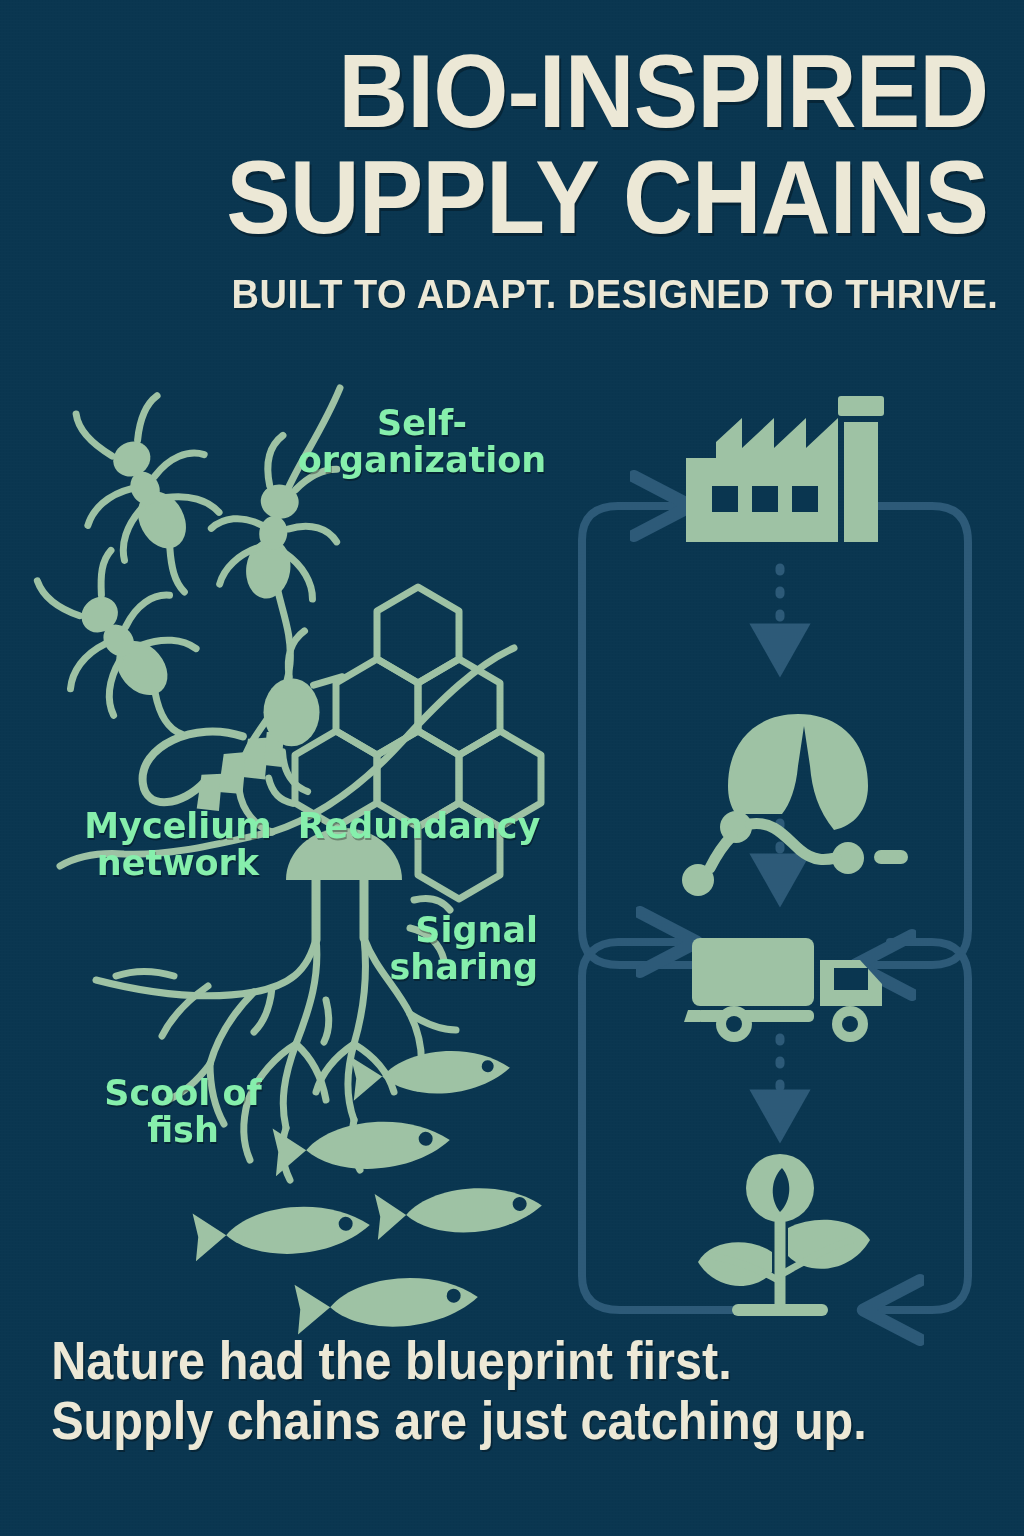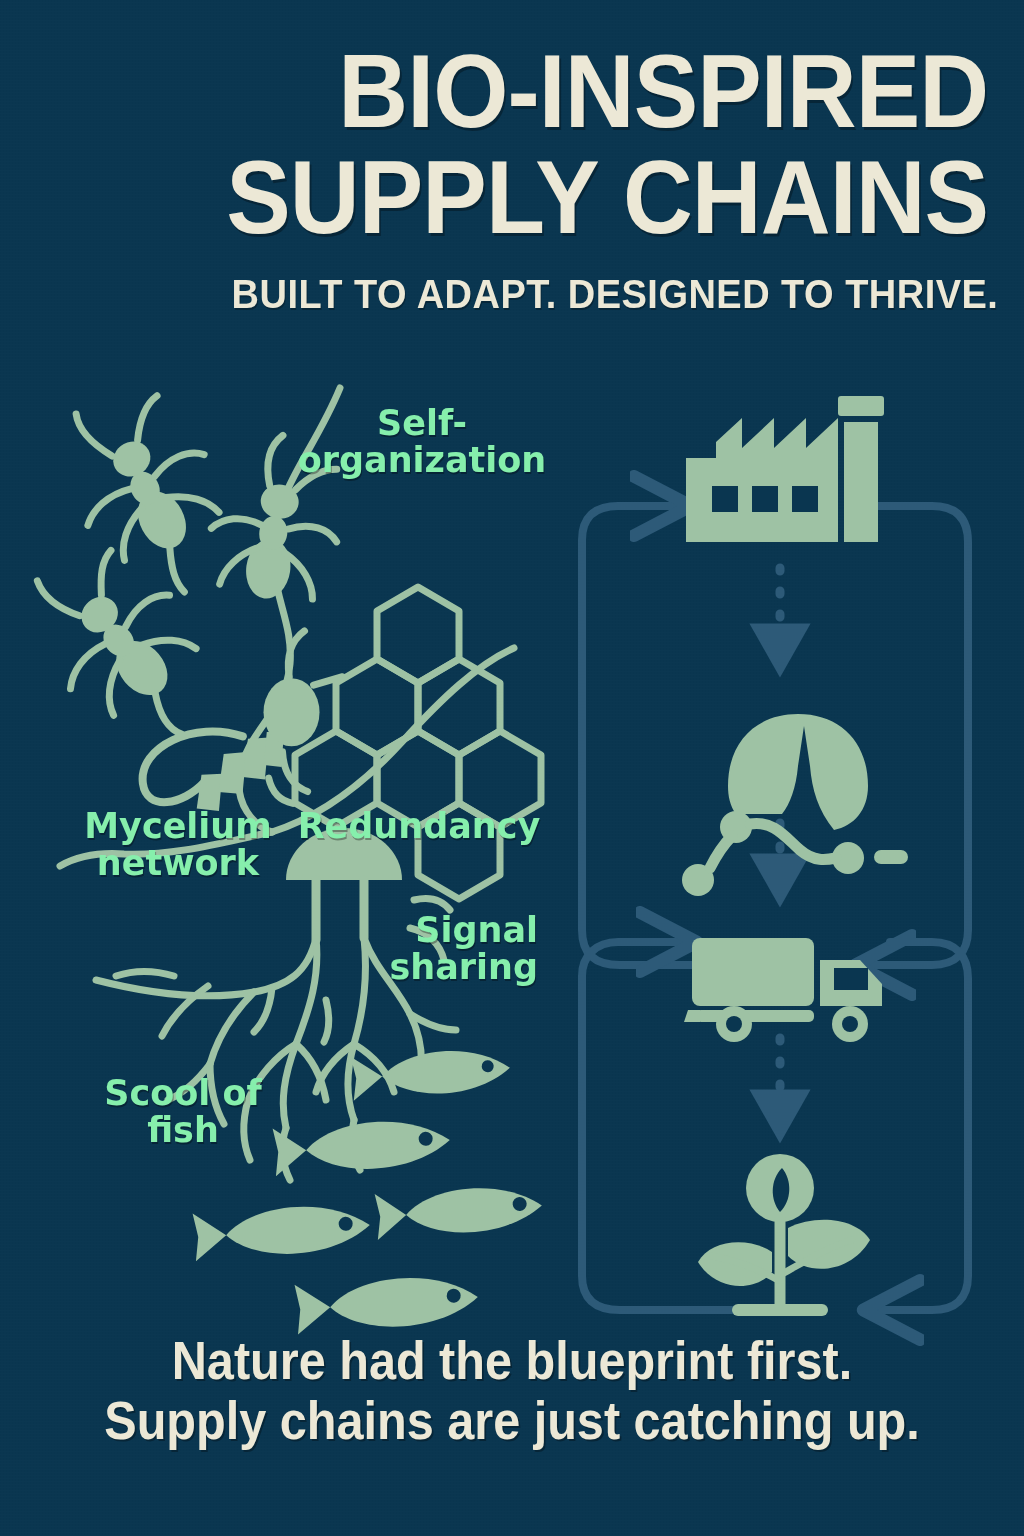--- a/index.html
+++ b/index.html
@@ -42,21 +42,21 @@
   #subtitle{
     font-family:"Liberation Sans Narrow","Liberation Sans",sans-serif;
     color:#ece8d6;font-weight:bold;font-size:40px;letter-spacing:.5px;
     transform:scaleX(0.95);
     margin-top:24px;
     text-shadow:1px 2px 0 rgba(0,0,0,0.28);
     white-space:nowrap;
   }
 
   
-  #footer{position:absolute;top:1330px;left:0;width:1024px;text-align:center;}
+  #footer{position:absolute;top:1330px;left:0;width:1024px;text-align:left;}
   .footer-line{
     font-family:"Liberation Sans Narrow","Liberation Sans",sans-serif;
     color:#ece8d6;font-weight:bold;font-size:54px;line-height:1.12;
     transform:scaleX(0.90);
     text-shadow:2px 2px 0 rgba(0,0,0,0.30);
     white-space:nowrap;
   }
 
   
   #bio-panel{position:absolute;left:58px;top:380px;width:520px;height:920px;}

